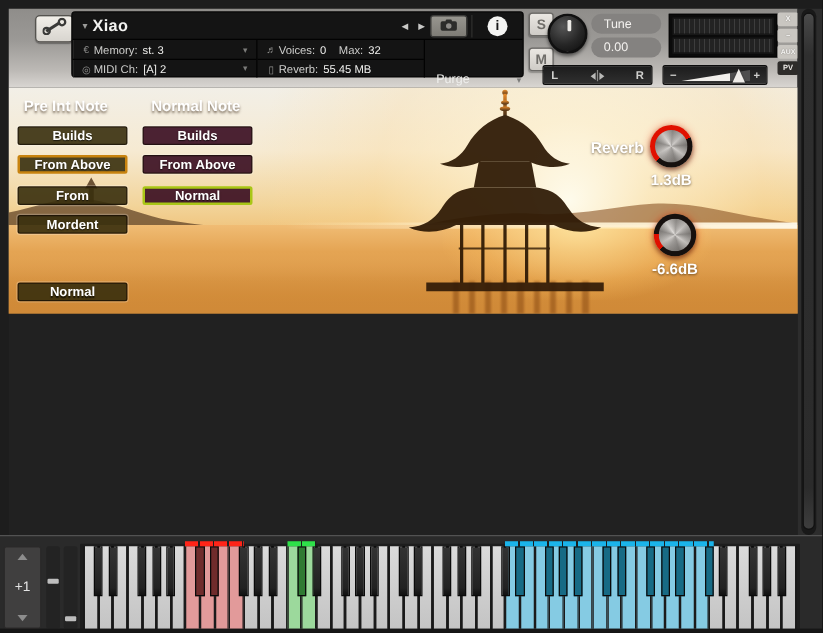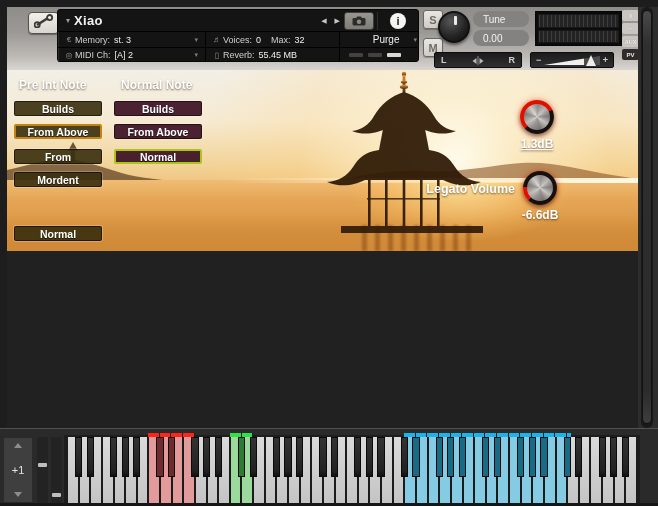--- a/index.html
+++ b/index.html
@@ -27,21 +27,21 @@
   .ip-col{position:relative;height:100%;}
   .ip-col1{width:148px;border-right:1px solid #020202;box-shadow:1px 0 0 #2a2a28 inset;}
   .ip-col2{width:134px;border-right:1px solid #020202;}
   .ip-col3{width:77px;}
   .ip-cell{height:15px;display:flex;align-items:center;font-size:9px;color:#d8d8d6;}
   .ip-cell + .ip-cell{border-top:1px solid #020202;}
   .ic{color:#8f8f8d;font-size:8px;width:12px;text-align:center;margin-left:5px;flex:0 0 auto;}
   .lab{color:#cfcfcd;margin-right:4px;}
   .val{color:#efefed;}
   .cell-caret{position:absolute;right:7px;color:#7c7c7a;font-size:7px;}
-  .purge-cell{justify-content:flex-end;padding-left:9px;font-size:10px;}
+  .purge-cell{justify-content:space-between;padding-left:9px;font-size:10px;margin-top:24px;}
   .purge-caret{margin-left:14px;color:#7c7c7a;font-size:7px;}
   .dash-row{display:flex;gap:5px;padding-left:9px;align-items:center;}
   .dash{width:14px;height:4px;border-radius:1px;}
   .dash1,.dash2{background:#44423e;}
   .dash3{background:#dcd9d4;}
 
   .sm-btn{position:absolute;width:20px;height:19px;border-radius:3px;border:1px solid #6a6865;
     background:linear-gradient(180deg,#eae7e2,#cfccc7);color:#6f6d69;font-size:11px;font-weight:bold;
     display:flex;align-items:center;justify-content:center;box-shadow:0 1px 1px rgba(0,0,0,.25);}
   .solo{left:416px;top:3px;} .mute{left:416px;top:31px;}
@@ -116,21 +116,21 @@
   .knob{position:absolute;width:34px;height:34px;border-radius:50%;
     box-shadow:0 0 7px rgba(255,45,0,.45),0 2px 4px rgba(0,0,0,.55);}
   .knob::after{content:"";position:absolute;inset:4px;border-radius:50%;
     background:radial-gradient(circle at 50% 42%,rgba(255,255,255,.25),rgba(0,0,0,.15) 75%),
     conic-gradient(from 200deg,#a09c98,#d2cecA 40deg,#87837f 85deg,#dad6d2 125deg,#8e8a86 165deg,#c6c2be 205deg,#827e7a 245deg,#d6d2ce 285deg,#8a8682 325deg,#a09c98);}
   .knob-reverb{left:513px;top:30px;}
   .knob-legato{left:516px;top:101px;}
   .knob-lab{position:absolute;font-size:12.5px;font-weight:bold;color:#fff;text-shadow:0 1px 2px rgba(40,20,0,.6);text-align:right;width:120px;}
   .kl1{left:388px;top:41px;} .kl2{left:388px;top:112px;}
   .knob-val{position:absolute;width:60px;text-align:center;font-size:12px;font-weight:bold;color:#fff;text-shadow:0 1px 2px rgba(40,20,0,.6);}
-  .kv1{left:500px;top:67px;text-decoration:underline;} .kv2{left:503px;top:138px;}
+  .kv1{left:500px;top:67px;} .kv2{left:503px;top:138px;}
 
   
   .void{position:absolute;left:7px;top:251px;width:631px;height:177px;background:#212121;}
 
   
   .kbd-bar{position:absolute;left:0;top:428px;width:658px;height:75px;background:#2a2a2a;border-top:1px solid #525252;}
   .octave-ctrl{position:absolute;left:3px;top:8px;width:30px;height:66px;background:#403f3f;border-radius:2px;
     border:1px solid #2b2a2a;display:flex;flex-direction:column;align-items:center;justify-content:space-between;padding:5px 0;}
   .oct-arrow-up{width:0;height:0;border-left:4px solid transparent;border-right:4px solid transparent;border-bottom:5px solid #8d8d8d;}
   .oct-arrow-down{width:0;height:0;border-left:4px solid transparent;border-right:4px solid transparent;border-top:5px solid #8d8d8d;}
@@ -311,24 +311,24 @@
     <div class="stage-btn v-olive c1 by0">Builds</div>
     <div class="stage-btn v-olive c1 by1 sel-orange">From Above</div>
     <div class="stage-btn v-olive c1 by2">From</div>
     <div class="stage-btn v-olive c1 by3">Mordent</div>
     <div class="stage-btn v-olive c1 by4">Normal</div>
 
     <div class="stage-btn v-maroon c2 by0">Builds</div>
     <div class="stage-btn v-maroon c2 by1">From Above</div>
     <div class="stage-btn v-maroon c2 by2 sel-green">Normal</div>
 
+    <div class="knob-lab kl1">Reverb</div>
     <div class="knob knob-reverb" style="background: conic-gradient(from 225deg, rgb(224, 16, 0) 0deg, rgb(224, 16, 0) 200deg, rgb(22, 16, 14) 200deg, rgb(22, 16, 14) 360deg);"></div>
     <div class="knob-val kv1">1.3dB</div>
 
-    <div class="knob-lab kl2">Legato Volume</div>
     <div class="knob knob-legato" style="background: conic-gradient(from 225deg, rgb(224, 16, 0) 0deg, rgb(224, 16, 0) 48deg, rgb(22, 16, 14) 48deg, rgb(22, 16, 14) 360deg);"></div>
     <div class="knob-val kv2">-6.6dB</div>
   </div>
 
   <div class="void"></div>
 
   <div class="kbd-bar">
     <div class="octave-ctrl">
       <span class="oct-arrow-up"></span>
       <span class="oct-val">+1</span>

